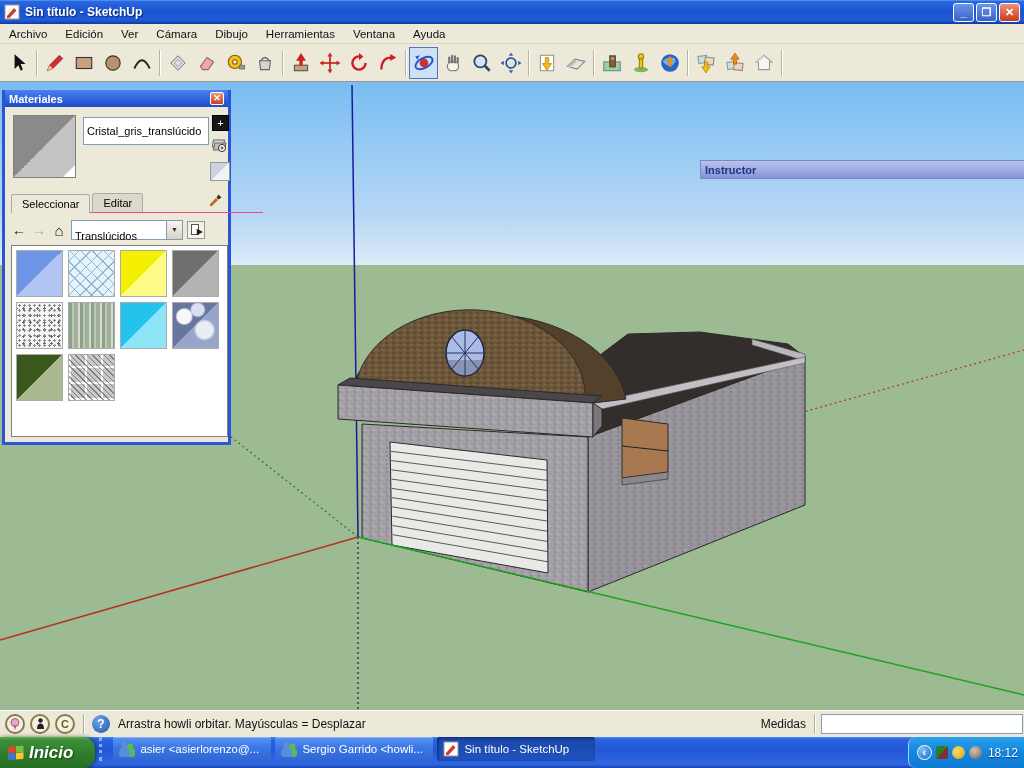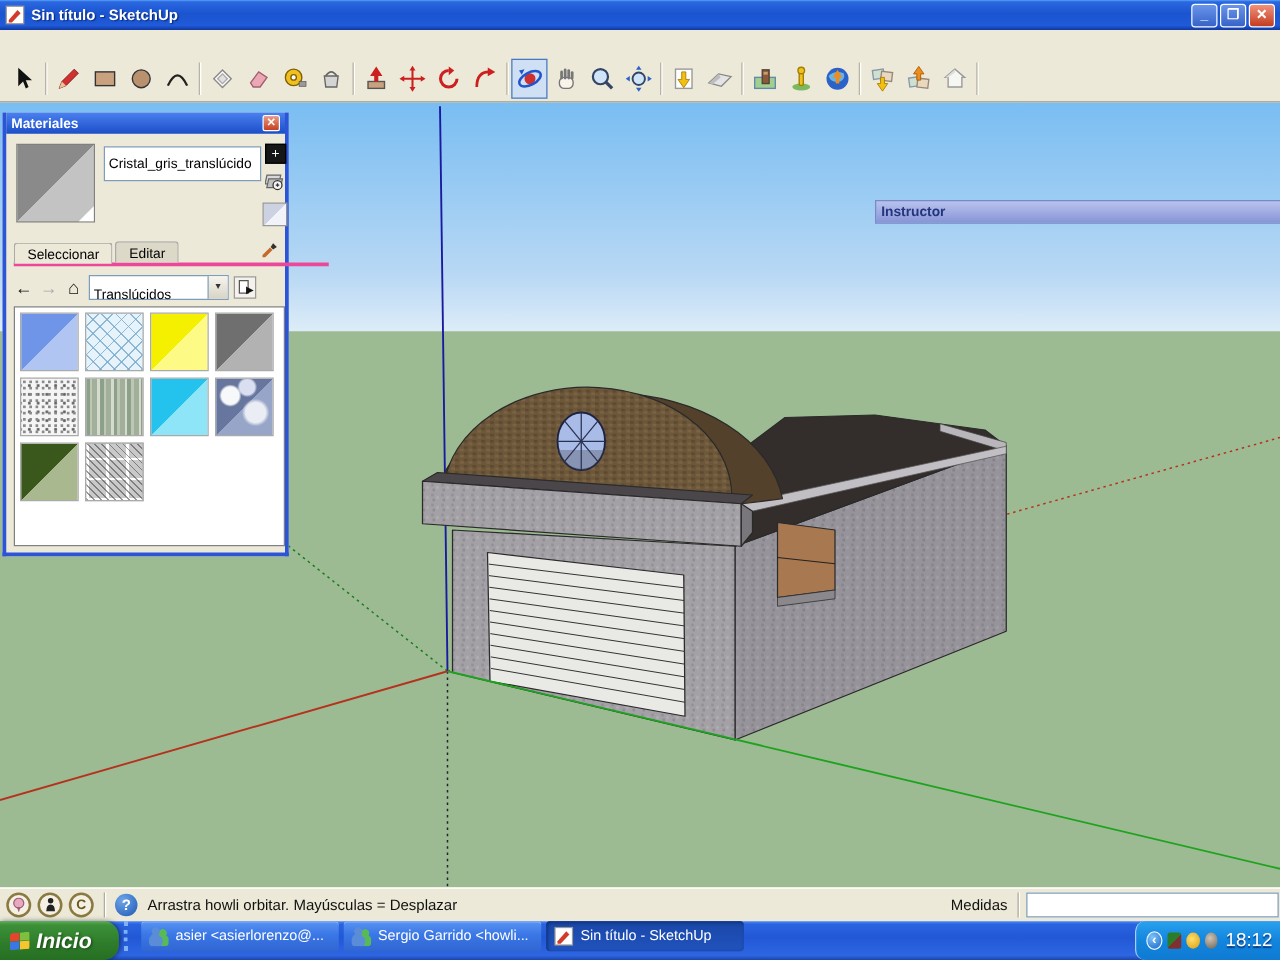--- a/index.html
+++ b/index.html
@@ -45,21 +45,21 @@
     border:1px solid #808080; background:linear-gradient(135deg,#8a8a8a 50%,#c3c3c3 50%); }
   .preview-fold { position:absolute; right:0; bottom:0; width:0; height:0;
     border-left:12px solid transparent; border-bottom:12px solid #fff; }
   .mat-name { position:absolute; left:78px; top:27px; width:126px; height:19px;
     border:1px solid #7f9db9; font-size:11px; padding:13px 3px; font-family:"Liberation Sans",sans-serif; }
   .sq-btn { position:absolute; width:17px; height:16px; text-align:center; }
   #btn-create { left:207px; top:25px; background:#161616; color:#fff; font-size:11px; line-height:15px; border:1px solid #000; }
   #btn-secondary { left:207px; top:48px; }
   .back-swatch { position:absolute; left:205px; top:72px; width:20px; height:19px; border:1px solid #999;
     background:linear-gradient(135deg,#cdd2e2 50%,#f2f3f8 50%); }
-  .tabs { position:absolute; left:6px; top:103px; width:252px; height:20px; border-bottom:3px solid #ec4899; display:flex; }
+  .tabs { position:absolute; left:6px; top:103px; width:252px; height:20px; border-bottom:1px solid #ec4899; display:flex; }
   .tab { padding:3px 10px 2px; border:1px solid #aaa; border-bottom:none; border-radius:3px 3px 0 0;
     background:#ddd9c8; margin-right:2px; font-size:11px; }
   .tab.active { background:#ECE9D8; position:relative; top:1px; font-weight:normal; }
   .dropper { position:absolute; right:4px; top:100px; }
   .navrow { position:absolute; left:6px; top:129px; width:218px; height:22px; display:flex; align-items:center; gap:4px; }
   .nav-arrow { font-size:14px; font-weight:bold; color:#111; width:16px; text-align:center; }
   .nav-arrow.disabled { color:#aaa; }
   .home-ico { font-size:15px; color:#111; width:16px; text-align:center; }
   .combo { width:112px; height:20px; border:1px solid #7f9db9; background:#fff; display:flex; align-items:center; }
   .combo .val { flex:1; padding:0 3px; font-size:11px; white-space:nowrap; overflow:hidden;margin-top:12px; }
@@ -141,40 +141,50 @@
       radial-gradient(ellipse at 35% 75%,#5a8cd8 0 5px,transparent 6px),
       radial-gradient(ellipse at 72% 82%,#58b957 0 5px,transparent 6px); }
   #tray { margin-left:auto; height:31px; width:116px; display:flex; align-items:center; gap:4px; padding:0 6px 0 8px;
     background:linear-gradient(180deg,#2aa1ee 0%,#1285dd 50%,#0f7ad2 100%); border-left:1px solid #9fd2f8; border-radius:8px 0 0 8px; }
   .hide-ico { width:15px; height:15px; border-radius:50%; background:radial-gradient(circle at 35% 30%,#7fc4f8,#1565c8);
     border:1px solid #e8f4fe; color:#fff; font-size:11px; line-height:13px; text-align:center; font-weight:bold; }
   .tray-ico { width:13px; height:13px; border-radius:2px; }
   .t1 { background:linear-gradient(135deg,#2a7d2a 50%,#803030 50%); }
   .t2 { background:radial-gradient(circle at 40% 40%,#ffe06a,#d89a10); border-radius:50%; }
   .t3 { background:radial-gradient(circle at 40% 35%,#cfc4b4,#6a6258); border-radius:50%; }
-  .clock { color:#fff; font-size:15px; margin-left:2px; text-shadow:0 1px 1px #0a3a80; }
+  .clock { color:#fff; font-size:12px; margin-left:2px; text-shadow:0 1px 1px #0a3a80; }
 </style>
 </head>
 <body>
 
 <div id="screen">
 
   <div id="titlebar">
     <svg width="16" height="16" viewBox="0 0 16 16">
       <rect x="1" y="1" width="14" height="14" fill="#fff" stroke="#999"></rect>
       <path d="M3,12 L10,4 12.5,6.5 5.5,14 3,14 Z" fill="#d23b2a"></path>
     </svg>
     <span class="title">Sin título - SketchUp</span>
     <span class="winbtns">
       <span class="winbtn">_</span>
       <span class="winbtn">❐</span>
       <span class="winbtn close">✕</span>
     </span>
   </div>
 
+  <div id="menubar">
+    <span class="menu-item">Archivo</span>
+    <span class="menu-item">Edición</span>
+    <span class="menu-item">Ver</span>
+    <span class="menu-item">Cámara</span>
+    <span class="menu-item">Dibujo</span>
+    <span class="menu-item">Herramientas</span>
+    <span class="menu-item">Ventana</span>
+    <span class="menu-item">Ayuda</span>
+  </div>
 
   <div id="toolbar">
     <div class="tb-btn">
       <svg width="22" height="22" viewBox="0 0 20 20">
           <polygon points="6,2 6,15.5 9.5,12 11.5,17 13.5,16 11.5,11 16,11" fill="#111"></polygon>
         </svg>
     </div>
     <div class="tb-sep"></div>
     <div class="tb-btn">
       <svg width="22" height="22" viewBox="0 0 20 20">

